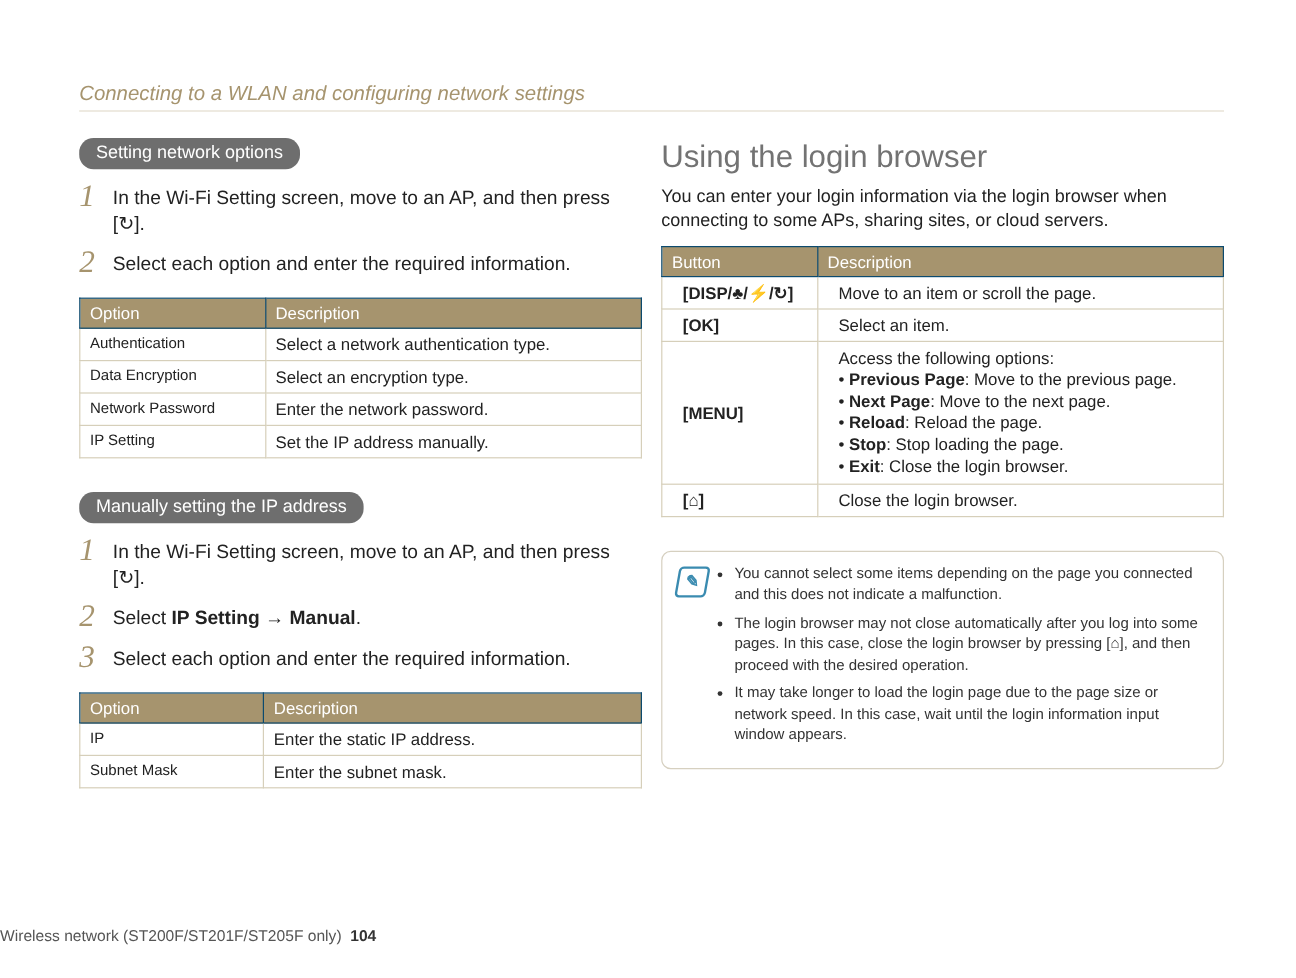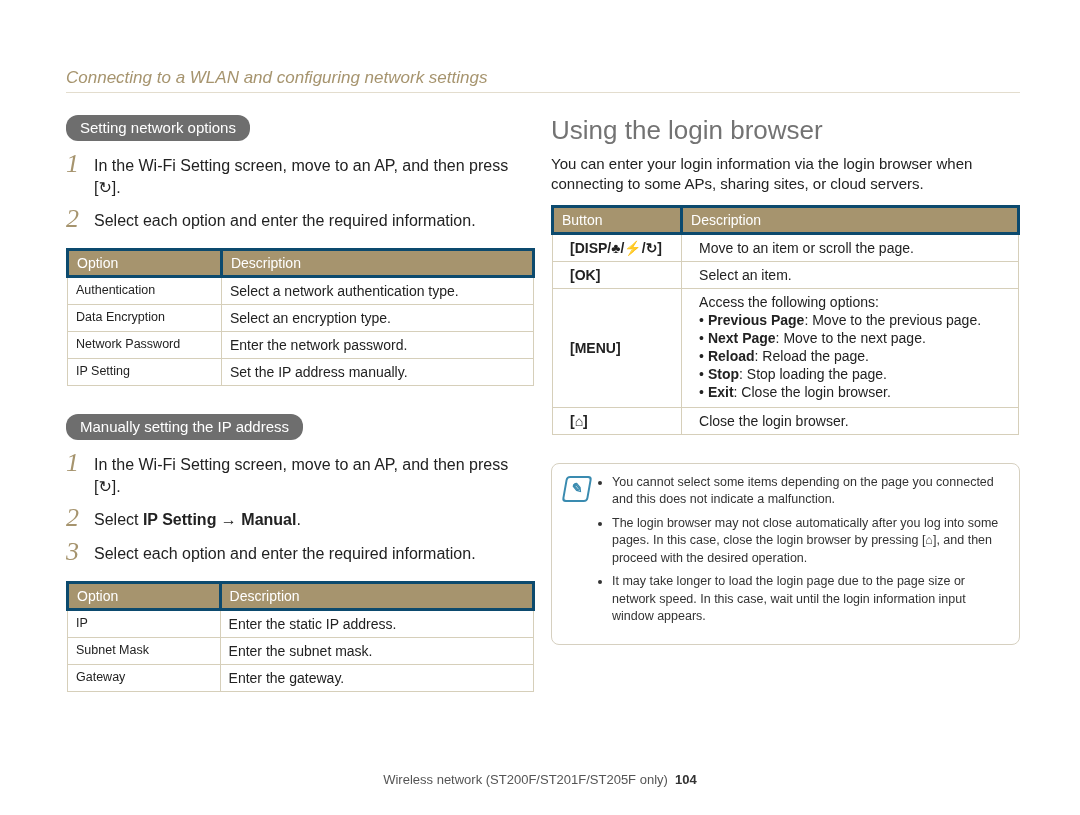--- a/index.html
+++ b/index.html
@@ -75,21 +75,21 @@
     width: 100%;
     font-size: 14px;
     margin-bottom: 28px;
   }
   table.opt th {
     background: #a6946e;
     color: #fff;
     text-align: left;
     font-weight: 400;
     padding: 4px 8px;
-    border: 3px solid #0c4a6e;
+    border: 1px solid #0c4a6e;
   }
   table.opt td {
     padding: 5px 8px;
     border: 1px solid #d6cfba;
     vertical-align: top;
     font-size: 14px;
   }
   table.opt td:first-child { font-size: 12.5px; }
   .section-title-blue {
     font-size: 26px;
@@ -132,21 +132,20 @@
     line-height: 20px;
     transform: skewX(-10deg);
   }
   .note-box ul { margin: 0; padding-left: 14px; }
   .note-box li { margin-bottom: 6px; }
   .footer {
     position: absolute;
     bottom: 28px;
     left: 0;
     width: 100%;
-    text-align: center;
     font-size: 13px;
     color: #555;
   }
   .footer .pagenum { font-weight: bold; color: #333; }
 </style>
 </head>
 <body>
 
 <div class="page">
   <div class="header-title">Connecting to a WLAN and configuring network settings</div>
@@ -220,24 +219,20 @@
           </tr>
         </thead>
         <tbody>
           <tr>
               <td>IP</td>
               <td>Enter the static IP address.</td>
             </tr>
           <tr>
               <td>Subnet Mask</td>
               <td>Enter the subnet mask.</td>
-            </tr>
-          <tr>
-              <td>Gateway</td>
-              <td>Enter the gateway.</td>
             </tr>
         </tbody>
       </table>
     </div>
 
     <div class="col">
       <h2 class="section-title-blue">Using the login browser</h2>
       <p class="intro-p">You can enter your login information via the login browser when connecting to some APs, sharing sites, or cloud servers.</p>
 
       <table class="opt btn">

